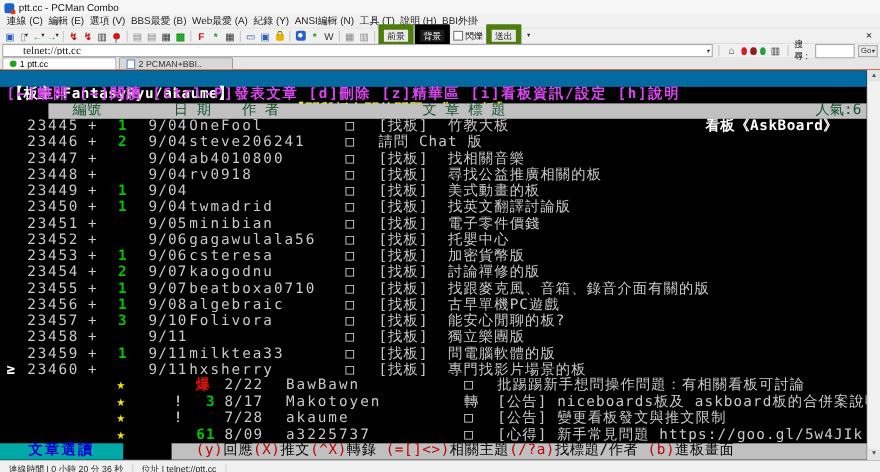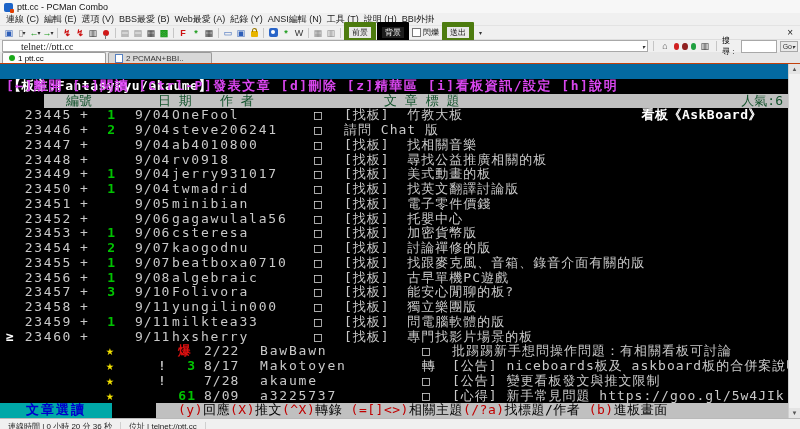--- a/index.html
+++ b/index.html
@@ -255,21 +255,21 @@
   <div class="t-line trow">
     <span class="cur"></span><span class="num">23446</span><span class="mark">+</span><span class="cnt">2</span><span class="date">9/04</span><span class="auth">steve206241</span><span class="box">□</span><span class="ttl">請問 Chat 版</span>
   </div>
   <div class="t-line trow">
     <span class="cur"></span><span class="num">23447</span><span class="mark">+</span><span class="cnt"></span><span class="date">9/04</span><span class="auth">ab4010800</span><span class="box">□</span><span class="ttl">[找板]  找相關音樂</span>
   </div>
   <div class="t-line trow">
     <span class="cur"></span><span class="num">23448</span><span class="mark">+</span><span class="cnt"></span><span class="date">9/04</span><span class="auth">rv0918</span><span class="box">□</span><span class="ttl">[找板]  尋找公益推廣相關的板</span>
   </div>
   <div class="t-line trow">
-    <span class="cur"></span><span class="num">23449</span><span class="mark">+</span><span class="cnt">1</span><span class="date">9/04</span><span class="auth">jerry931017</span><span class="box">□</span><span class="ttl">[找板]  美式動畫的板</span>
+    <span class="cur"></span><span class="num">23449</span><span class="mark">+</span><span class="cnt">1</span><span class="date">9/04</span><span class="box">□</span><span class="ttl">[找板]  美式動畫的板</span>
   </div>
   <div class="t-line trow">
     <span class="cur"></span><span class="num">23450</span><span class="mark">+</span><span class="cnt">1</span><span class="date">9/04</span><span class="auth">twmadrid</span><span class="box">□</span><span class="ttl">[找板]  找英文翻譯討論版</span>
   </div>
   <div class="t-line trow">
     <span class="cur"></span><span class="num">23451</span><span class="mark">+</span><span class="cnt"></span><span class="date">9/05</span><span class="auth">minibian</span><span class="box">□</span><span class="ttl">[找板]  電子零件價錢</span>
   </div>
   <div class="t-line trow">
     <span class="cur"></span><span class="num">23452</span><span class="mark">+</span><span class="cnt"></span><span class="date">9/06</span><span class="auth">gagawulala56</span><span class="box">□</span><span class="ttl">[找板]  托嬰中心</span>
   </div>
@@ -282,21 +282,21 @@
   <div class="t-line trow">
     <span class="cur"></span><span class="num">23455</span><span class="mark">+</span><span class="cnt">1</span><span class="date">9/07</span><span class="auth">beatboxa0710</span><span class="box">□</span><span class="ttl">[找板]  找跟麥克風、音箱、錄音介面有關的版</span>
   </div>
   <div class="t-line trow">
     <span class="cur"></span><span class="num">23456</span><span class="mark">+</span><span class="cnt">1</span><span class="date">9/08</span><span class="auth">algebraic</span><span class="box">□</span><span class="ttl">[找板]  古早單機PC遊戲</span>
   </div>
   <div class="t-line trow">
     <span class="cur"></span><span class="num">23457</span><span class="mark">+</span><span class="cnt">3</span><span class="date">9/10</span><span class="auth">Folivora</span><span class="box">□</span><span class="ttl">[找板]  能安心閒聊的板?</span>
   </div>
   <div class="t-line trow">
-    <span class="cur"></span><span class="num">23458</span><span class="mark">+</span><span class="cnt"></span><span class="date">9/11</span><span class="auth">yungilin000</span><span class="box">□</span><span class="ttl">[找板]  獨立樂團版</span>
+    <span class="cur"></span><span class="num">23458</span><span class="mark">+</span><span class="cnt"></span><span class="date">9/11</span><span class="box">□</span><span class="ttl">[找板]  獨立樂團版</span>
   </div>
   <div class="t-line trow">
     <span class="cur"></span><span class="num">23459</span><span class="mark">+</span><span class="cnt">1</span><span class="date">9/11</span><span class="auth">milktea33</span><span class="box">□</span><span class="ttl">[找板]  問電腦軟體的版</span>
   </div>
   <div class="t-line trow">
     <span class="cur">≥</span><span class="num">23460</span><span class="mark">+</span><span class="cnt"></span><span class="date">9/11</span><span class="auth">hxsherry</span><span class="box">□</span><span class="ttl">[找板]  專門找影片場景的板</span>
   </div>
 
   <div class="t-line trow">
     <span class="star">★</span><span class="pmark"></span><span class="pcnt"></span><span class="burst">爆</span><span class="pdate">2/22</span><span class="pauth">BawBawn</span><span class="pbox">□</span><span class="pttl">批踢踢新手想問操作問題：有相關看板可討論</span>

